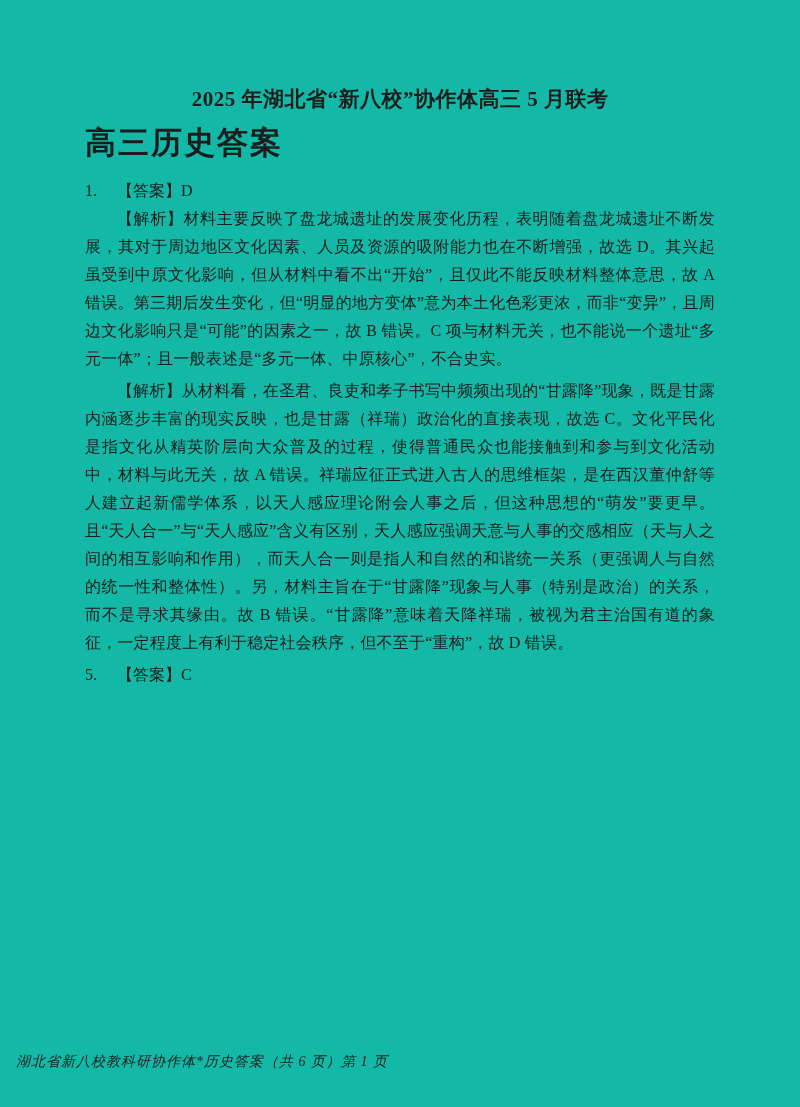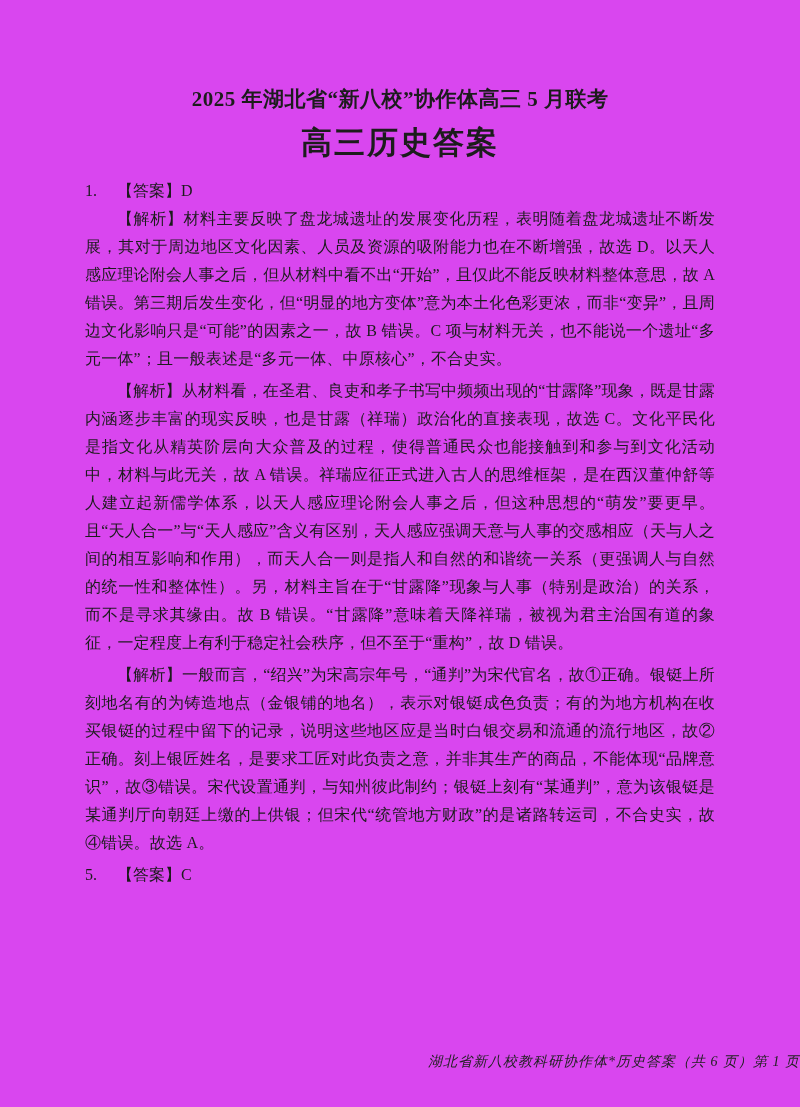--- a/index.html
+++ b/index.html
@@ -6,34 +6,33 @@
   html, body { background: #e8e8e8; }
   body {
     width: 800px;
     margin: 0 auto;
     font-family: "Liberation Serif", "DejaVu Serif", serif;
   }
   .page {
     position: relative;
     width: 800px;
     height: 1107px;
-    background: #d946ef;
+    background: #14b8a6;
     padding: 86px 85px 40px 85px;
     color: #1c1c1c;
     overflow: hidden;
   }
   .title {
     text-align: center;
     font-size: 21px;
     font-weight: bold;
     letter-spacing: 0.5px;
     line-height: 1.3;
   }
   .subtitle {
-    text-align: center;
     font-size: 31px;
     font-weight: bold;
     letter-spacing: 2px;
     margin-top: 9px;
     margin-bottom: 13px;
     line-height: 1.35;
   }
   .answers { width: 630px; }
   .answer-block { margin-top: 4px; }
   .answer-line {
@@ -46,54 +45,53 @@
   }
   .analysis {
     font-size: 16px;
     line-height: 28px;
     text-align: justify;
     text-indent: 2em;
     letter-spacing: 0.2px;
   }
   .footer {
     position: absolute;
-    left: 0;
+    left: 16px;
     right: 0;
     bottom: 36px;
-    text-align: right;
+    text-align: left;
     font-size: 14px;
     font-style: italic;
     letter-spacing: 1px;
     color: #222222;
   }
 </style>
 </head>
 <body>
 
 <div class="page">
 
   <h1 class="title">2025 年湖北省“新八校”协作体高三 5 月联考</h1>
   <h2 class="subtitle">高三历史答案</h2>
 
   <div class="answers">
 
     <section class="answer-block">
       <p class="answer-line"><span class="qnum">1.</span><span>【答案】D</span></p>
-      <p class="analysis">【解析】材料主要反映了盘龙城遗址的发展变化历程，表明随着盘龙城遗址不断发展，其对于周边地区文化因素、人员及资源的吸附能力也在不断增强，故选 D。以天人感应理论附会人事之后，但从材料中看不出“开始”，且仅此不能反映材料整体意思，故 A 错误。第三期后发生变化，但“明显的地方变体”意为本土化色彩更浓，而非“变异”，且周边文化影响只是“可能”的因素之一，故 B 错误。C 项与材料无关，也不能说一个遗址“多元一体”；且一般表述是“多元一体、中原核心”，不合史实。</p>
+      <p class="analysis">【解析】材料主要反映了盘龙城遗址的发展变化历程，表明随着盘龙城遗址不断发展，其对于周边地区文化因素、人员及资源的吸附能力也在不断增强，故选 D。其兴起虽受到中原文化影响，但从材料中看不出“开始”，且仅此不能反映材料整体意思，故 A 错误。第三期后发生变化，但“明显的地方变体”意为本土化色彩更浓，而非“变异”，且周边文化影响只是“可能”的因素之一，故 B 错误。C 项与材料无关，也不能说一个遗址“多元一体”；且一般表述是“多元一体、中原核心”，不合史实。</p>
     </section>
 
     <section class="answer-block">
       <p class="analysis">【解析】从材料看，在圣君、良吏和孝子书写中频频出现的“甘露降”现象，既是甘露内涵逐步丰富的现实反映，也是甘露（祥瑞）政治化的直接表现，故选 C。文化平民化是指文化从精英阶层向大众普及的过程，使得普通民众也能接触到和参与到文化活动中，材料与此无关，故 A 错误。祥瑞应征正式进入古人的思维框架，是在西汉董仲舒等人建立起新儒学体系，以天人感应理论附会人事之后，但这种思想的“萌发”要更早。且“天人合一”与“天人感应”含义有区别，天人感应强调天意与人事的交感相应（天与人之间的相互影响和作用），而天人合一则是指人和自然的和谐统一关系（更强调人与自然的统一性和整体性）。另，材料主旨在于“甘露降”现象与人事（特别是政治）的关系，而不是寻求其缘由。故 B 错误。“甘露降”意味着天降祥瑞，被视为君主治国有道的象征，一定程度上有利于稳定社会秩序，但不至于“重构”，故 D 错误。</p>
     </section>
 
     <section class="answer-block">
     </section>
 
     <section class="answer-block">
-      <p class="analysis">【解析】一般而言，“绍兴”为宋高宗年号，“通判”为宋代官名，故①正确。银铤上所刻地名有的为铸造地点（金银铺的地名），表示对银铤成色负责；有的为地方机构在收买银铤的过程中留下的记录，说明这些地区应是当时白银交易和流通的流行地区，故②正确。刻上银匠姓名，是要求工匠对此负责之意，并非其生产的商品，不能体现“品牌意识”，故③错误。宋代设置通判，与知州彼此制约；银铤上刻有“某通判”，意为该银铤是某通判厅向朝廷上缴的上供银；但宋代“统管地方财政”的是诸路转运司，不合史实，故④错误。故选 A。</p>
     </section>
 
     <section class="answer-block">
       <p class="answer-line"><span class="qnum">5.</span><span>【答案】C</span></p>
     </section>
 
   </div>
 
   <div class="footer">湖北省新八校教科研协作体*历史答案（共 6 页）第 1 页</div>
 

